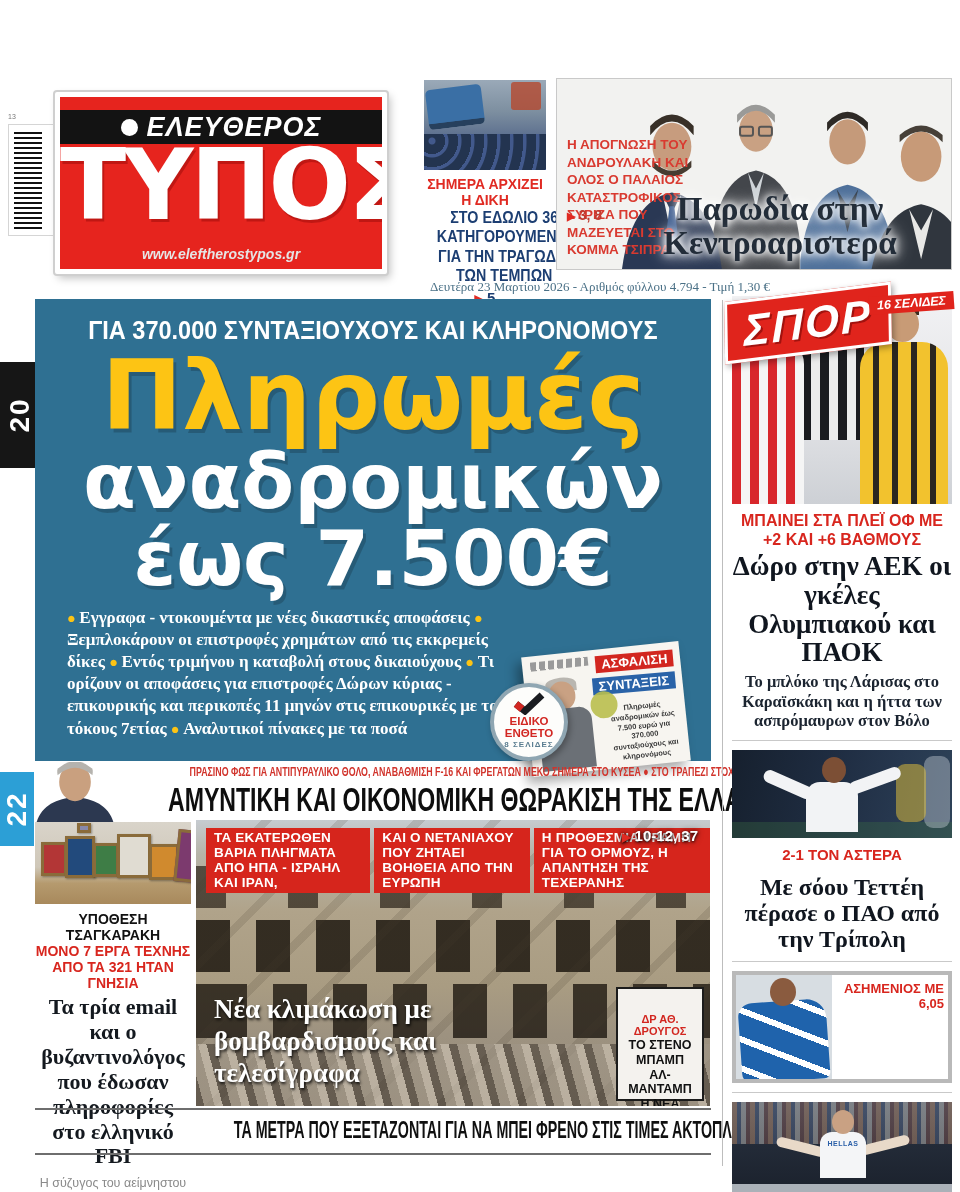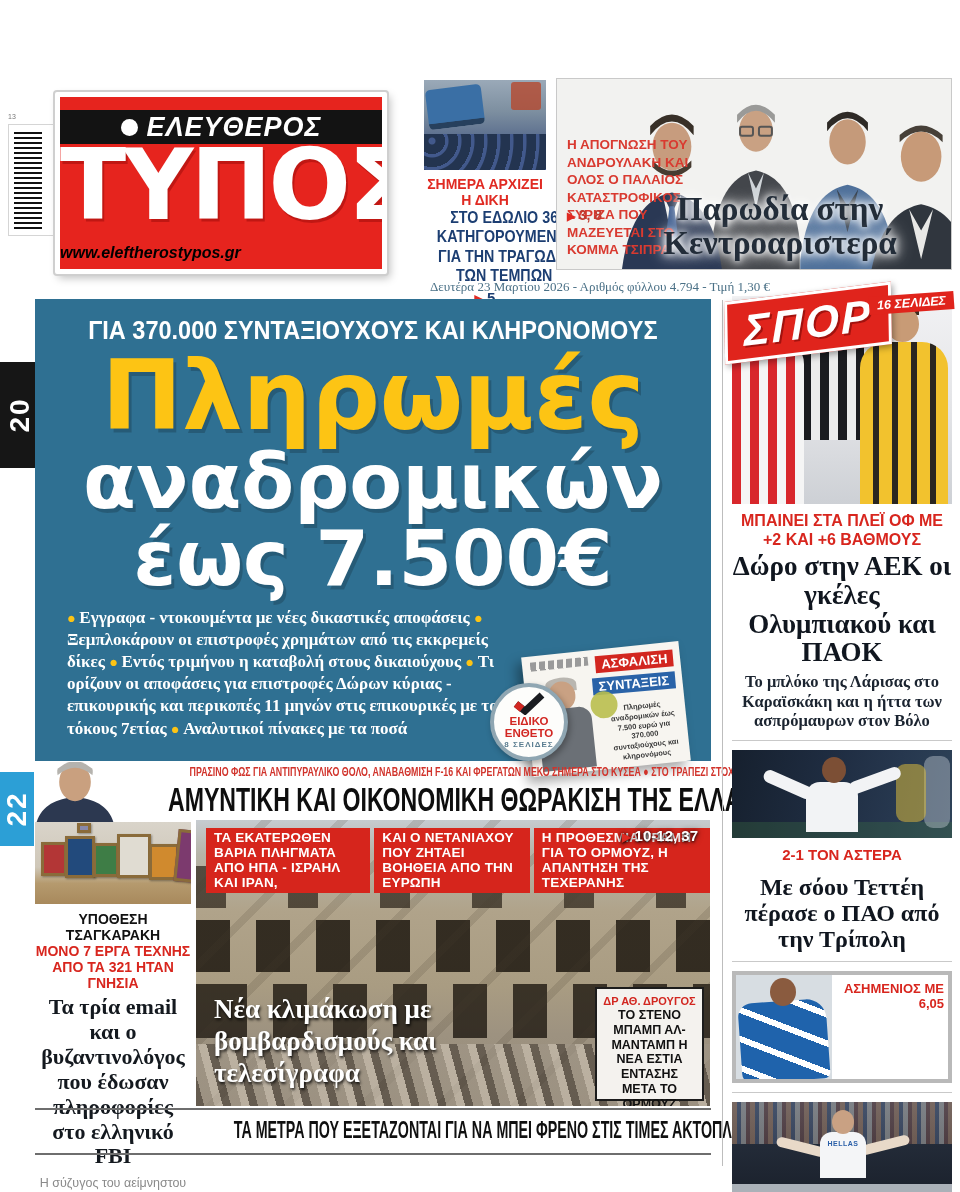--- a/index.html
+++ b/index.html
@@ -20,22 +20,22 @@
   
   .mast { position:absolute; left:55px; top:92px; width:332px; height:182px; background:#e6241e;
           border-radius:2px; border:5px solid #fff; box-shadow:0 0 0 2px #cfcfcf, 3px 4px 8px rgba(0,0,0,.25); overflow:hidden; z-index:2; }
   .mast-strip { position:absolute; left:0; right:0; top:13px; height:34px; background:#131313;
           display:flex; align-items:center; justify-content:center; gap:9px; }
   .mast-dot { width:17px; height:17px; border-radius:50%; background:#fff; }
   .mast-topline { color:#fff; font-style:italic; font-weight:bold; font-size:27px; letter-spacing:1px; }
   .mast-title { position:absolute; left:0; right:0; top:38px; text-align:center; color:#fff;
           font-family:"DejaVu Sans", sans-serif; font-weight:bold; font-size:97px; line-height:1.06;
           letter-spacing:-3px; text-shadow:2px 3px 0 rgba(120,0,0,.35); }
-  .mast-web { position:absolute; left:0; right:0; bottom:7px; color:#000000;
-          font-weight:bold; font-style:italic; font-size:16px; }
+  .mast-web { position:absolute; left:0; right:0; bottom:7px; text-align:center; color:#e5e5e5;
+          font-weight:bold; font-style:italic; font-size:14px; }
 
   
   .tempe { position:absolute; left:424px; top:80px; width:122px; text-align:center; }
   .tempe-photo { position:relative; height:90px; overflow:hidden;
           background:linear-gradient(180deg,#9aa9b8 0%,#7d8fa0 35%,#54678a 70%,#2c3c58 100%); }
   .t-train { position:absolute; left:3px; top:7px; width:56px; height:40px; background:#3a6fa5;
           border-bottom:6px solid #27405d; border-radius:5px; transform:rotate(-7deg); }
   .t-crane { position:absolute; right:5px; top:2px; width:30px; height:28px; background:#b5492e; border-radius:3px; opacity:.8; }
   .t-crowd { position:absolute; left:0; right:0; bottom:0; height:36px; background:#233450;
           background-image:repeating-radial-gradient(circle at 8px 7px, #42598c 0 3px, rgba(0,0,0,0) 4px 13px); }
@@ -120,22 +120,22 @@
   .wb2 { top:164px; height:54px; background:repeating-linear-gradient(90deg,rgba(30,24,16,.8) 0 34px,rgba(0,0,0,0) 34px 60px); background-position:17px 0; }
   .debris { position:absolute; inset:0; background:repeating-linear-gradient(135deg,rgba(0,0,0,0) 0 46px,rgba(70,60,45,.16) 46px 54px); }
   .rubble { position:absolute; left:0; right:0; bottom:0; height:62px;
           background:repeating-linear-gradient(75deg,rgba(60,52,44,.55) 0 8px,rgba(160,150,135,.6) 8px 18px,rgba(214,204,189,.55) 18px 26px); }
   .war-labels { position:absolute; left:10px; top:8px; display:flex; flex-direction:row; align-items:flex-start; gap:4px; }
   .war-labels span { background:#d6251c; color:#fff; font-weight:bold; font-size:13.5px; padding:2px 8px 3px; letter-spacing:.2px; }
   .war-ref { position:absolute; right:12px; top:7px; color:#fff; font-weight:bold; font-size:15px;
           text-shadow:0 1px 3px #000,0 0 6px rgba(0,0,0,.8); }
   .war-cap { position:absolute; left:18px; bottom:16px; text-align:left; font-family:"Liberation Serif", serif;
           font-weight:bold; font-size:27px; line-height:1.18; color:#fff; text-shadow:1px 2px 3px rgba(0,0,0,.85); }
-  .drougos { position:absolute; right:6px; bottom:5px; width:109px; height:114px; background:#f4f2ee;
-          border:2px solid #1c1c1c; text-align:center; padding-top:6px; }
+  .drougos { position:absolute; right:6px; bottom:5px; width:88px; height:114px; background:#f4f2ee;
+          border:2px solid #1c1c1c; text-align:center; padding-top:24px; }
   .drougos-k { color:#d2261f; font-weight:bold; font-size:11px; }
   .drougos-t { color:#111; font-weight:bold; font-size:12.5px; line-height:1.18; padding:1px 6px 0; }
 
   
   .ferry { position:absolute; left:35px; top:1108px; width:676px; border-top:2px solid #6e6e6e;
           border-bottom:2px solid #6e6e6e; padding:7px 0 9px; text-align:center; white-space:nowrap; }
   .ferry-in { display:inline-block; transform:scaleX(.62); transform-origin:center; font-weight:bold;
           font-size:23px; color:#101010; }
   .ferry-ref { color:#d8261e; font-size:18px; }
 

